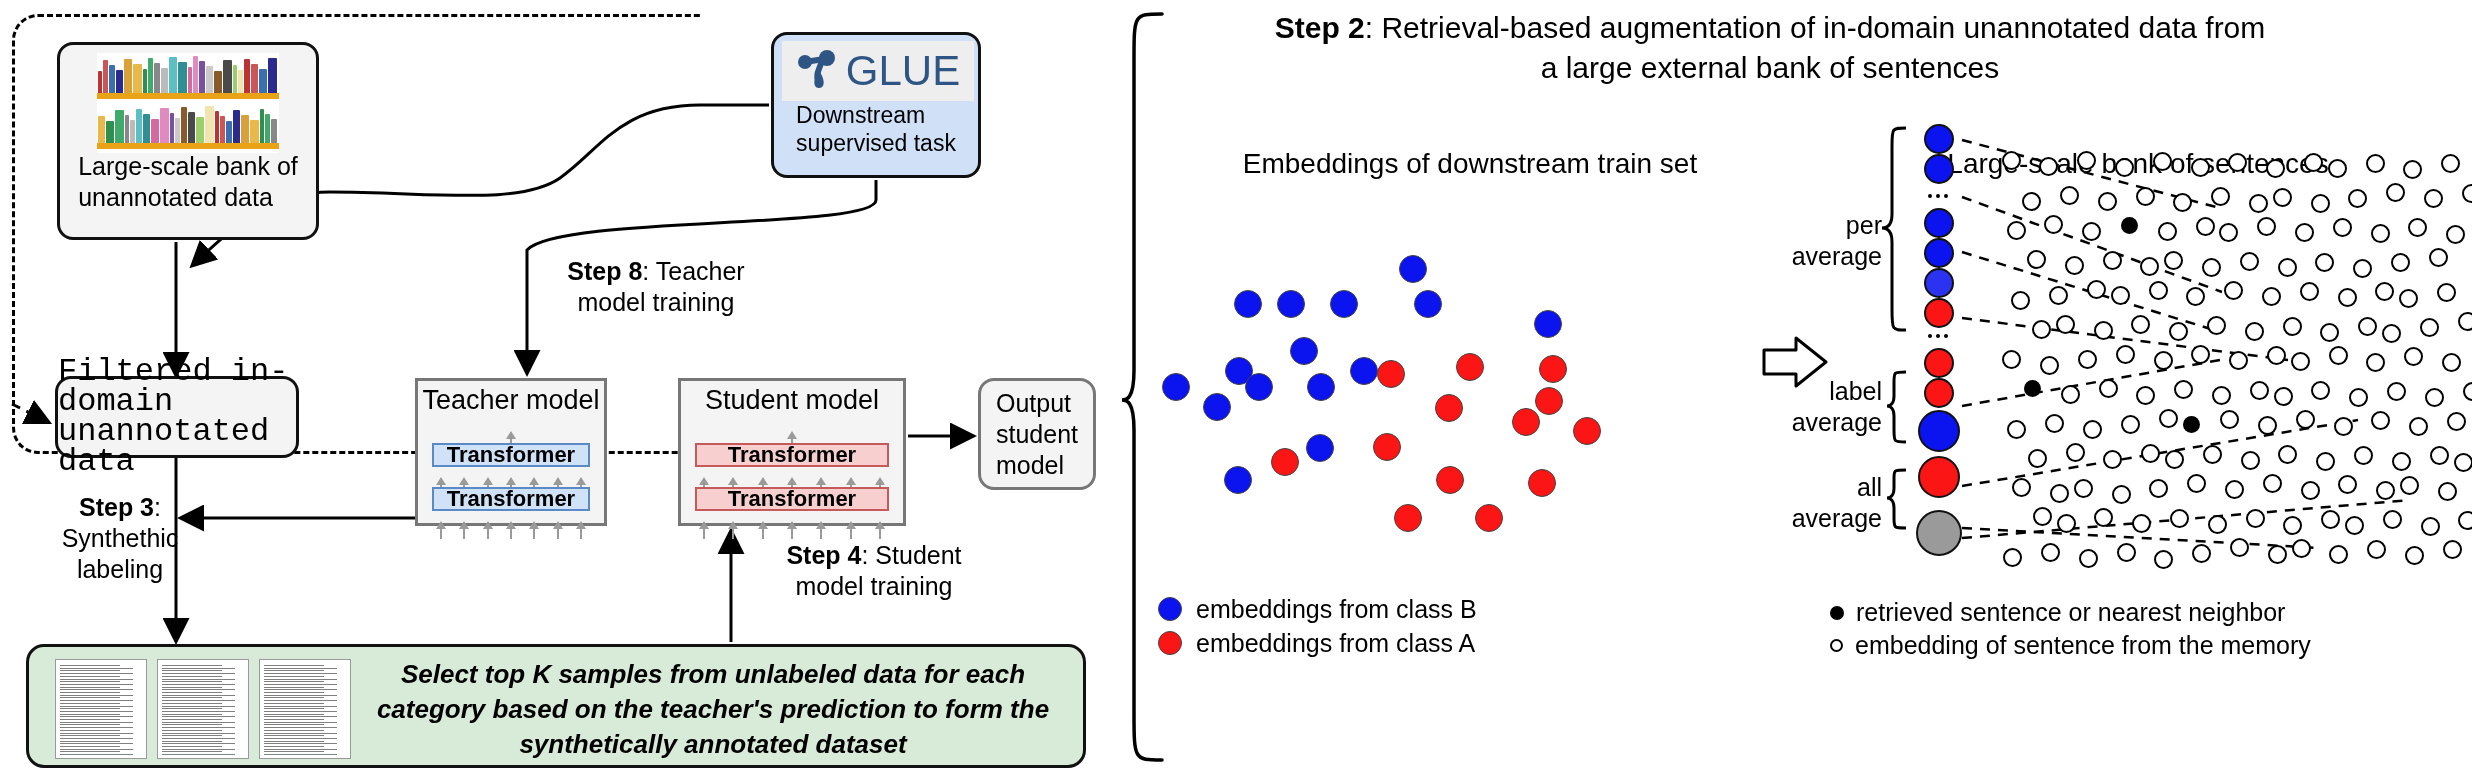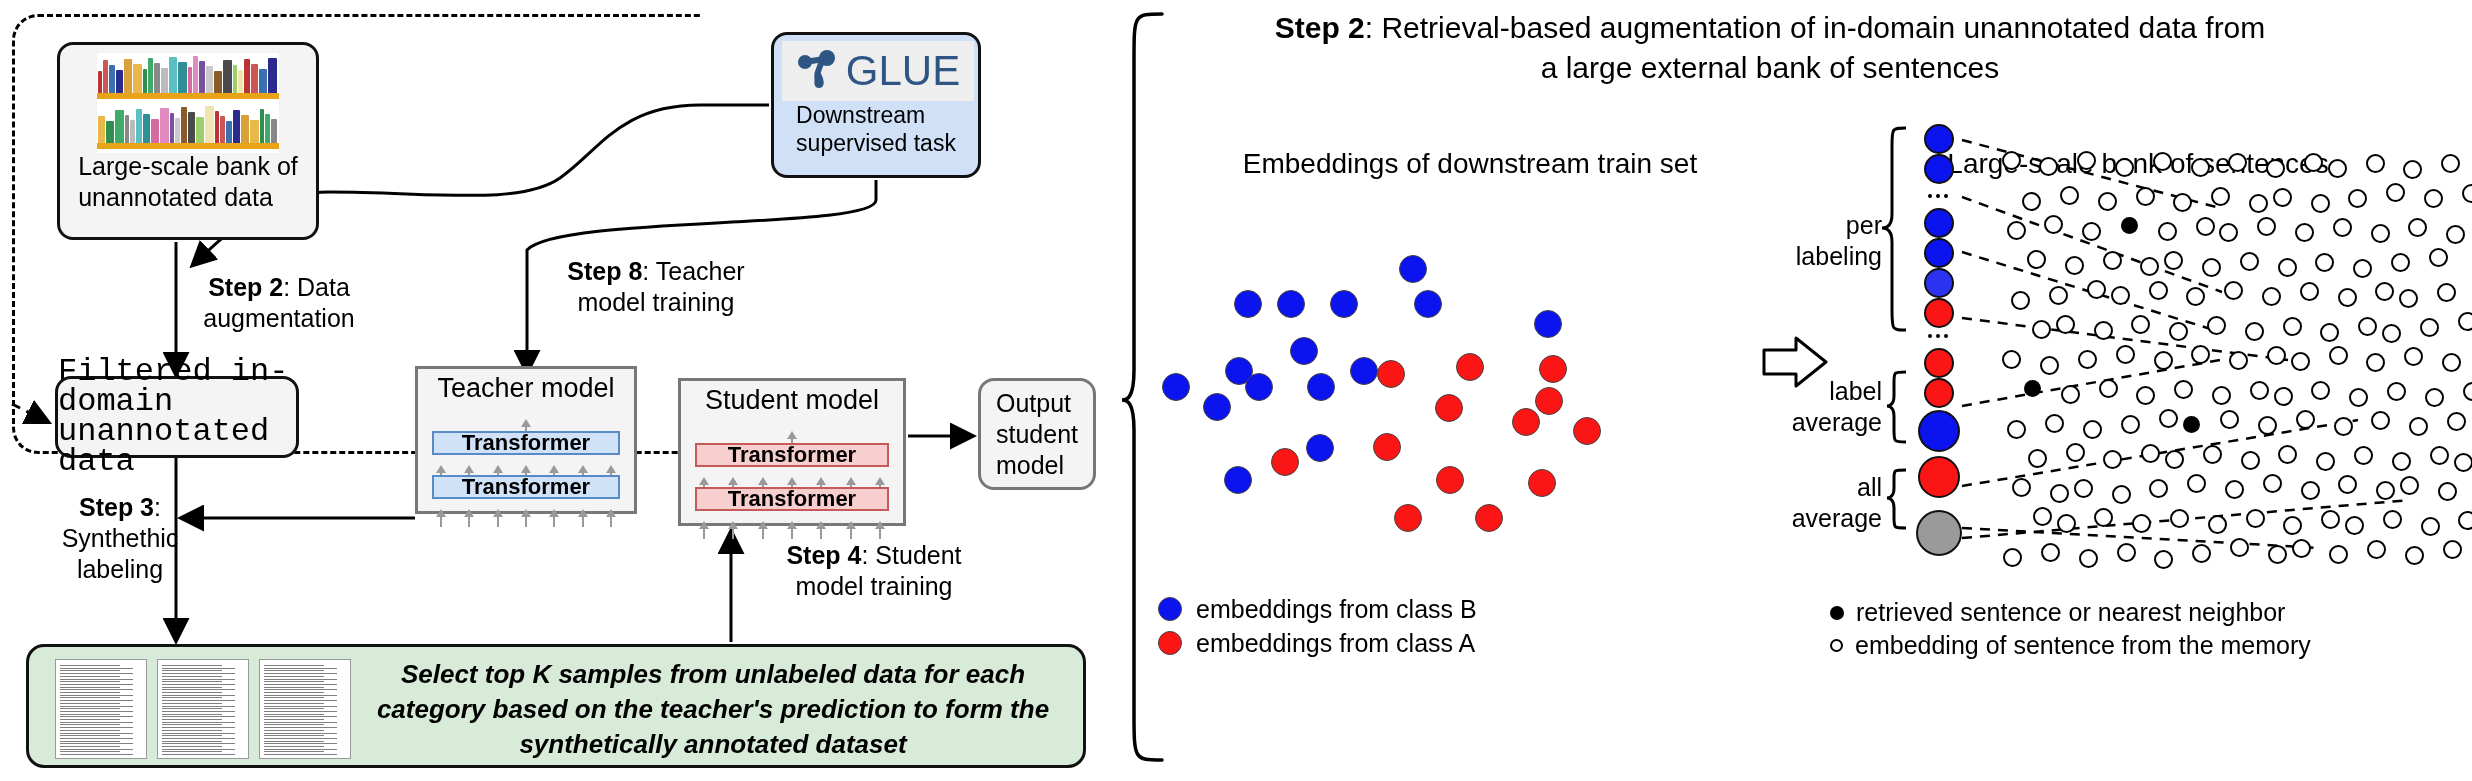--- a/index.html
+++ b/index.html
@@ -30,21 +30,21 @@
      border:3px solid #111;border-radius:16px;box-sizing:border-box;}
   #glue-logo{position:absolute;left:8px;top:6px;width:192px;height:60px;background:#eeeeee;
      display:flex;align-items:center;justify-content:center;gap:4px;}
   #glue-text{font-size:42px;color:#2f5585;letter-spacing:0px;font-family:"Liberation Sans",sans-serif;}
   #glue-sub{position:absolute;left:0;right:0;top:66px;font-size:23px;line-height:28px;}
 
   #filtered-node{left:55px;top:376px;width:244px;height:82px;}
   #filtered-node .txt{font-size:32px;line-height:30px;font-family:Liberation Mono, monospace;}
 
   .modelbox{box-sizing:border-box;background:#f4f4f4;border:3px solid #777;}
-  #teacher-box{left:415px;top:366px;width:222px;height:148px;}
+  #teacher-box{left:415px;top:378px;width:192px;height:148px;}
   #student-box{left:678px;top:378px;width:228px;height:148px;}
   .model-title{position:absolute;left:0;right:0;top:4px;font-size:27px;text-align:center;}
   .tf{position:absolute;left:14px;right:14px;height:24px;box-sizing:border-box;
       display:flex;align-items:center;justify-content:center;font-size:22px;font-weight:bold;}
   .tf.blue{background:#cfe2f7;border:2px solid #5a8ac6;}
   .tf.red{background:#f7cfcf;border:2px solid #c65a5a;}
   .tf1{top:62px;} .tf2{top:106px;}
   .arrowrow{position:absolute;left:18px;right:18px;height:18px;display:flex;
      justify-content:space-between;align-items:flex-end;}
   .arrowrow.r1{top:40px;justify-content:center;}
@@ -198,24 +198,20 @@
         <path d="M22,22 C16,32 18,38 23,38 C28,38 30,32 24,22 z" fill="#2f5585"></path>
       </svg>
       <span id="glue-text">GLUE</span>
     </div>
     <div id="glue-sub" class="ctr">
       <span style="white-space:pre-line;">Downstream
 supervised task</span>
     </div>
   </div>
 
-  <div class="abs steplbl" id="step2-lbl">
-    <b>Step 2</b><span style="white-space:pre-line;">: Data
-augmentation</span>
-  </div>
   <div class="abs steplbl" id="step1-lbl">
     <b>Step 8</b><span style="white-space:pre-line;">: Teacher
 model training</span>
   </div>
   <div class="abs steplbl" id="step3-lbl" style="text-align:center;">
     <b>Step 3</b><span style="white-space:pre-line;">:
 Synthethic
 labeling</span>
   </div>
   <div class="abs steplbl" id="step4-lbl">
@@ -458,21 +454,21 @@
       <i class="dot red" style="width: 28px; height: 28px; left: 212.826px; top: 182.552px; background: rgb(251, 21, 21);"></i>
       <i class="dot red" style="width: 28px; height: 28px; left: 351.783px; top: 157.724px; background: rgb(251, 21, 21);"></i>
       <i class="dot red" style="width: 28px; height: 28px; left: 413.087px; top: 167.034px; background: rgb(251, 21, 21);"></i>
       <i class="dot red" style="width: 28px; height: 28px; left: 276.174px; top: 215.655px; background: rgb(251, 21, 21);"></i>
       <i class="dot red" style="width: 28px; height: 28px; left: 368.13px; top: 218.759px; background: rgb(251, 21, 21);"></i>
       <i class="dot red" style="width: 28px; height: 28px; left: 234.283px; top: 253.931px; background: rgb(251, 21, 21);"></i>
       <i class="dot red" style="width: 28px; height: 28px; left: 315px; top: 253.931px; background: rgb(251, 21, 21);"></i>
     </div>
 
   <div class="brlbl" style="left:600px;top:210px;width:162px;white-space:pre-line;">per
-labeling</div>
+average</div>
   <div class="brlbl" style="left:600px;top:376px;width:162px;white-space:pre-line;">label
 average</div>
   <div class="brlbl" style="left:600px;top:472px;width:162px;white-space:pre-line;">all
 average</div>
 
   <div class="abs" id="centroid-col" style="left:790px;top:110px;width:60px;height:440px;">
       <i class="dot" style="width: 30px; height: 30px; left: 14px; top: 14px; background: rgb(11, 19, 238); border: 2px solid rgb(17, 17, 17);"></i>
       <i class="dot" style="width: 30px; height: 30px; left: 14px; top: 44px; background: rgb(11, 19, 238); border: 2px solid rgb(17, 17, 17);"></i>
       <i style="position: absolute; left: 18px; top: 74px; width: 22px; height: 6px;"><span style="display:inline-block;width:4px;height:4px;border-radius:50%;background:#000;margin-right:4px"></span><span style="display:inline-block;width:4px;height:4px;border-radius:50%;background:#000;margin-right:4px"></span><span style="display:inline-block;width:4px;height:4px;border-radius:50%;background:#000"></span></i>
       <i class="dot" style="width: 30px; height: 30px; left: 14px; top: 98px; background: rgb(11, 19, 238); border: 2px solid rgb(17, 17, 17);"></i>

